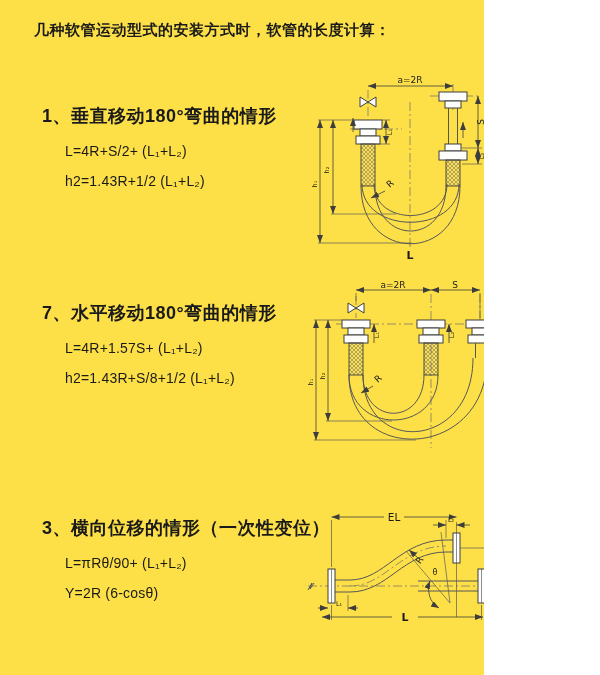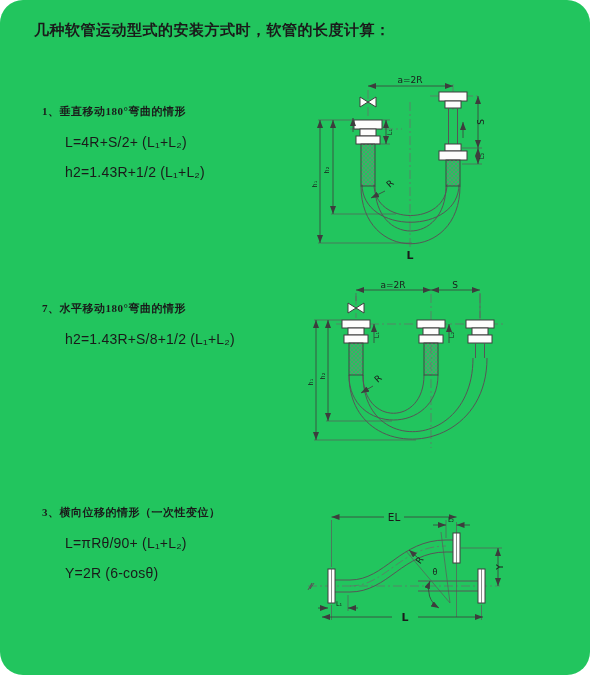--- a/index.html
+++ b/index.html
@@ -1,22 +1,22 @@
 <!DOCTYPE html>
 <html><head>
 <meta charset="utf-8">
 <style>
   html,body{margin:0;padding:0;background:#fff;}
   .page{
-    position:relative;width:590px;height:675px;background:#22c55e;
-    font-family:"Liberation Sans","DejaVu Sans",sans-serif;color:#1a1a1a;overflow:hidden;border-radius:23px;
+    position:relative;width:484px;height:675px;background:#fde047;
+    font-family:"Liberation Sans","DejaVu Sans",sans-serif;color:#1a1a1a;overflow:hidden;
   }
   .title{position:absolute;left:34px;top:21px;font-size:15px;font-weight:bold;letter-spacing:.5px;}
   .section{position:absolute;left:42px;}
-  .section h3{margin:0;font-size:11px;font-weight:bold;letter-spacing:.5px;font-family:Liberation Serif, serif;}
+  .section h3{margin:0;font-size:18px;font-weight:bold;letter-spacing:.5px;}
   .formulas{margin:8px 0 0 23px;}
   .formula{font-size:14px;height:30px;line-height:30px;white-space:pre;letter-spacing:.2px;}
   .diagram{position:absolute;}
 
   
   .cl{stroke:#6a6a6a;stroke-width:.7;fill:none;stroke-dasharray:9 3 2 3;}
   .hose{stroke:#565656;stroke-width:1;fill:none;}
   .ext{stroke:#5a5a5a;stroke-width:.7;fill:none;}
   .dim{stroke:#3d3d3d;stroke-width:.8;fill:none;}
   .part{fill:#fdfdfc;stroke:#3f3f3f;stroke-width:1;}
@@ -48,25 +48,26 @@
     <h3>1、垂直移动180°弯曲的情形</h3>
     <div class="formulas">
       <div class="formula">L=4R+S/2+ (L₁+L₂)</div>
       <div class="formula">h2=1.43R+1/2 (L₁+L₂)</div>
     </div>
   </div>
 
   <div class="section" style="top:301px">
     <h3>7、水平移动180°弯曲的情形</h3>
     <div class="formulas">
+      <div class="formula">L=4R+1.57S+ (L₁+L₂)</div>
       <div class="formula">h2=1.43R+S/8+1/2 (L₁+L₂)</div>
     </div>
   </div>
 
-  <div class="section" style="top:505px">
+  <div class="section" style="top:516px">
     <h3>3、横向位移的情形（一次性变位）</h3>
     <div class="formulas">
       <div class="formula">L=πRθ/90+ (L₁+L₂)</div>
       <div class="formula">Y=2R (6-cosθ)</div>
     </div>
   </div>
 
   <svg class="diagram" style="left:310px;top:72px" width="280" height="190" viewBox="0 0 280 190">
     <g>
       <line class="cl" x1="58" y1="18" x2="58" y2="46"></line>

